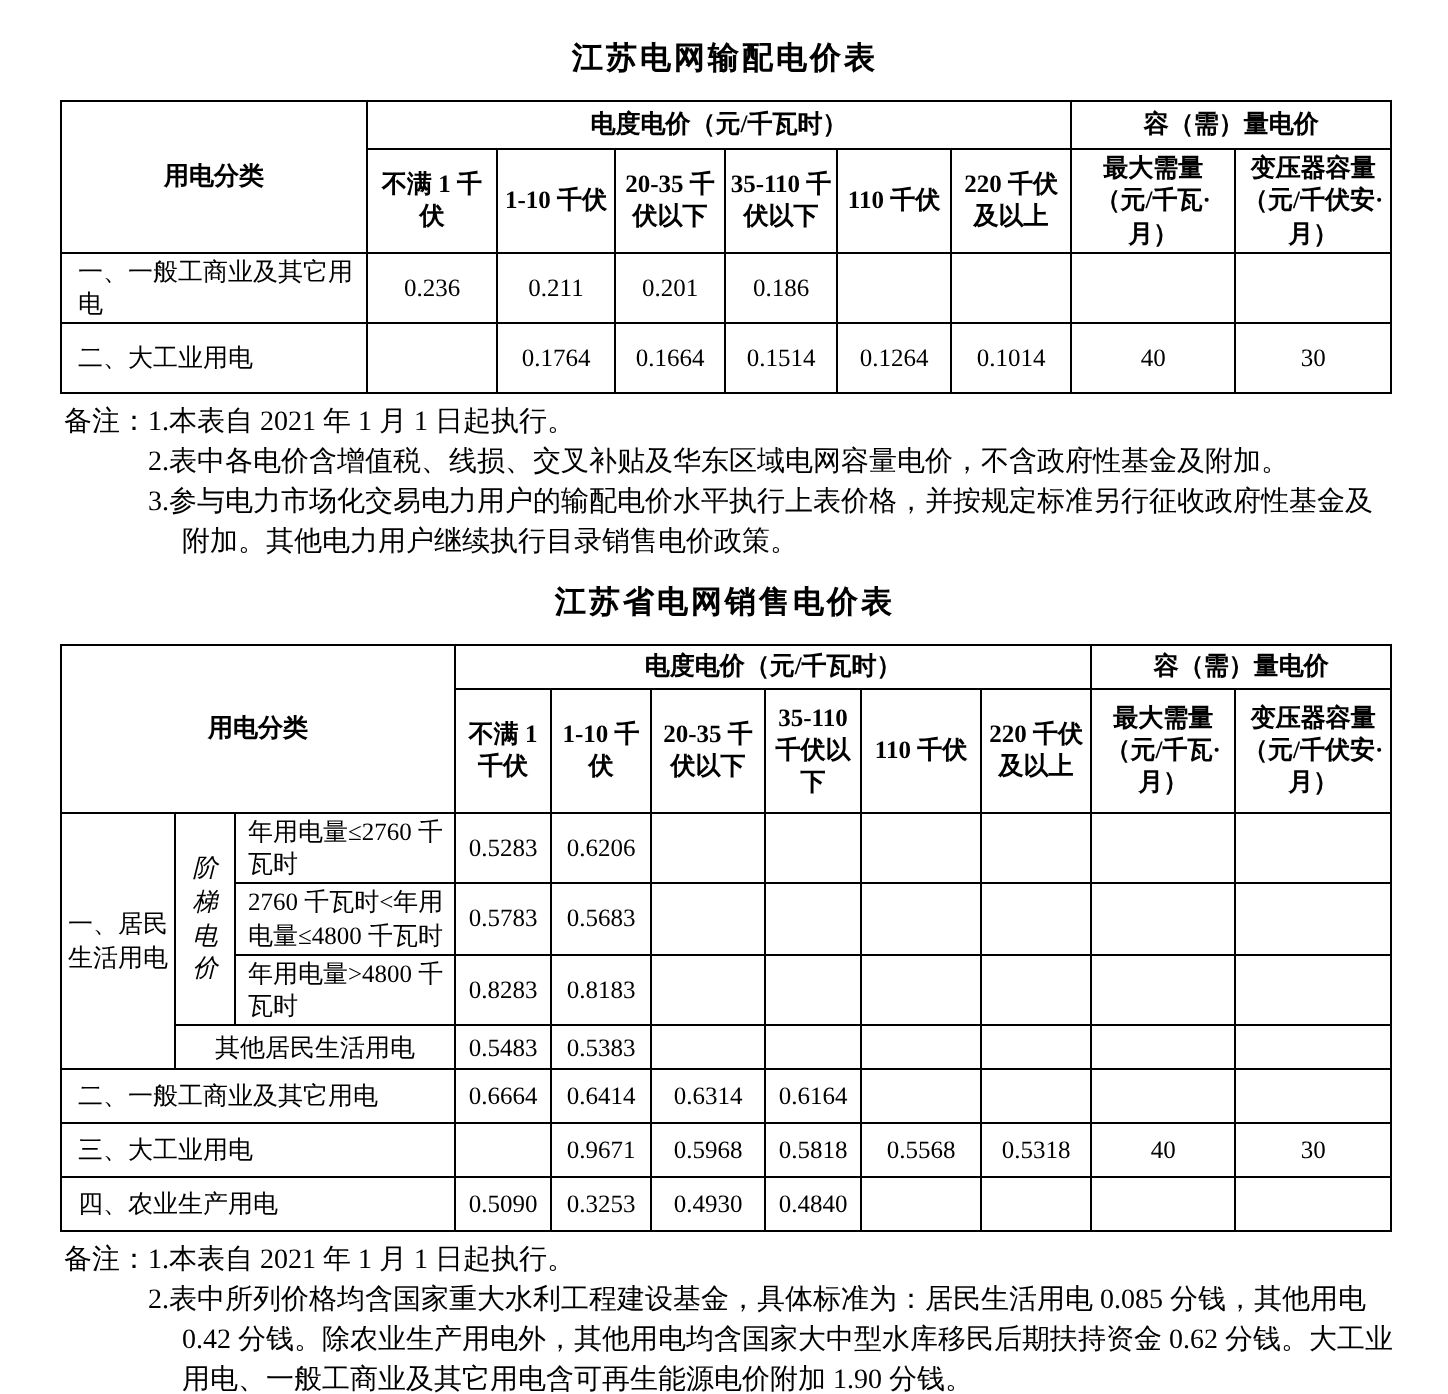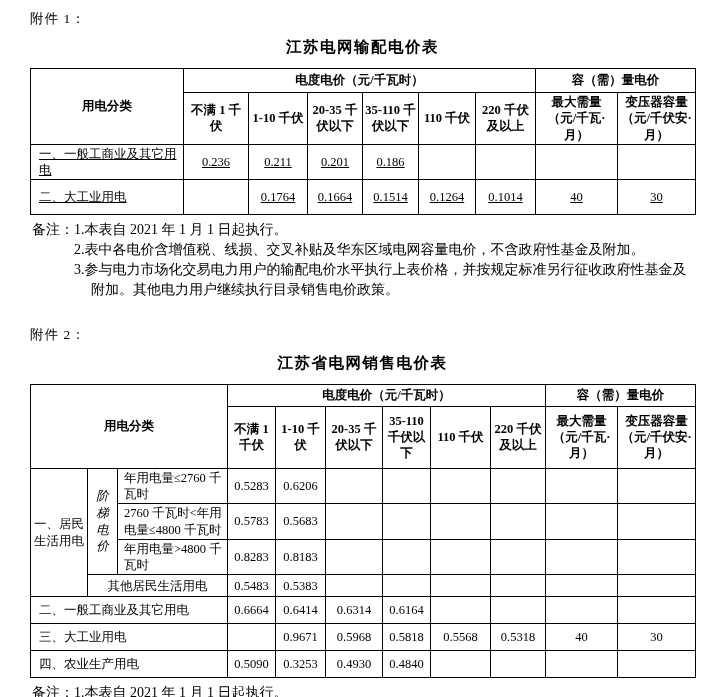--- a/index.html
+++ b/index.html
@@ -39,21 +39,21 @@
     overflow: hidden;
   }
   .price-table th { font-weight: bold; white-space: pre-line; }
   td.cat-cell { text-align: left; padding-left: 8px; }
   td.tier-name-cell { text-align: left; padding-left: 6px; }
   td.tier-vert-cell { padding: 2px 8px; line-height: 1.35; font-style: italic; }
 
   
   .t1 .group-row  { height: 24px; }
   .t1 .sub-row    { height: 46px; }
-  .t1 .data-row   { height: 35px; text-decoration: underline; }
+  .t1 .data-row   { height: 35px; }
 
   
   .t2 .group-row  { height: 22px; }
   .t2 .sub-row    { height: 62px; }
   .t2 .tier-row   { height: 31px; }
   .t2 .other-row  { height: 22px; padding-left: 36px; }
   .t2 .cat-row    { height: 27px; margin-left: 20px; }
 
   .notes {
     display: flex;
@@ -66,21 +66,20 @@
   .notes-items { flex: 1 1 auto; }
   .note-item { padding-left: 17px; text-indent: -17px; }
 
   .section-gap { margin-top: 26px; }
 </style>
 </head>
 <body>
 
 <div class="doc">
 
-  <div class="attach-label">附件 1：</div>
   <div class="doc-title">江苏电网输配电价表</div>
 
   <table class="price-table t1">
     <colgroup>
       <col style="width:153px">
         <col style="width:65px">
         <col style="width:59px">
       <col style="width:55px">
         <col style="width:56px">
         <col style="width:57px">
@@ -133,21 +132,20 @@
 
   <div class="notes">
     <span class="notes-label">备注：</span>
     <div class="notes-items">
       <div class="note-item">1.本表自 2021 年 1 月 1 日起执行。</div>
       <div class="note-item">2.表中各电价含增值税、线损、交叉补贴及华东区域电网容量电价，不含政府性基金及附加。</div>
       <div class="note-item">3.参与电力市场化交易电力用户的输配电价水平执行上表价格，并按规定标准另行征收政府性基金及附加。其他电力用户继续执行目录销售电价政策。</div>
     </div>
   </div>
 
-  <div class="attach-label section-gap">附件 2：</div>
   <div class="doc-title">江苏省电网销售电价表</div>
 
   <table class="price-table t2">
     <colgroup>
       <col style="width:57px">
         <col style="width:30px">
         <col style="width:110px">
       <col style="width:48px">
         <col style="width:50px">
         <col style="width:57px">

